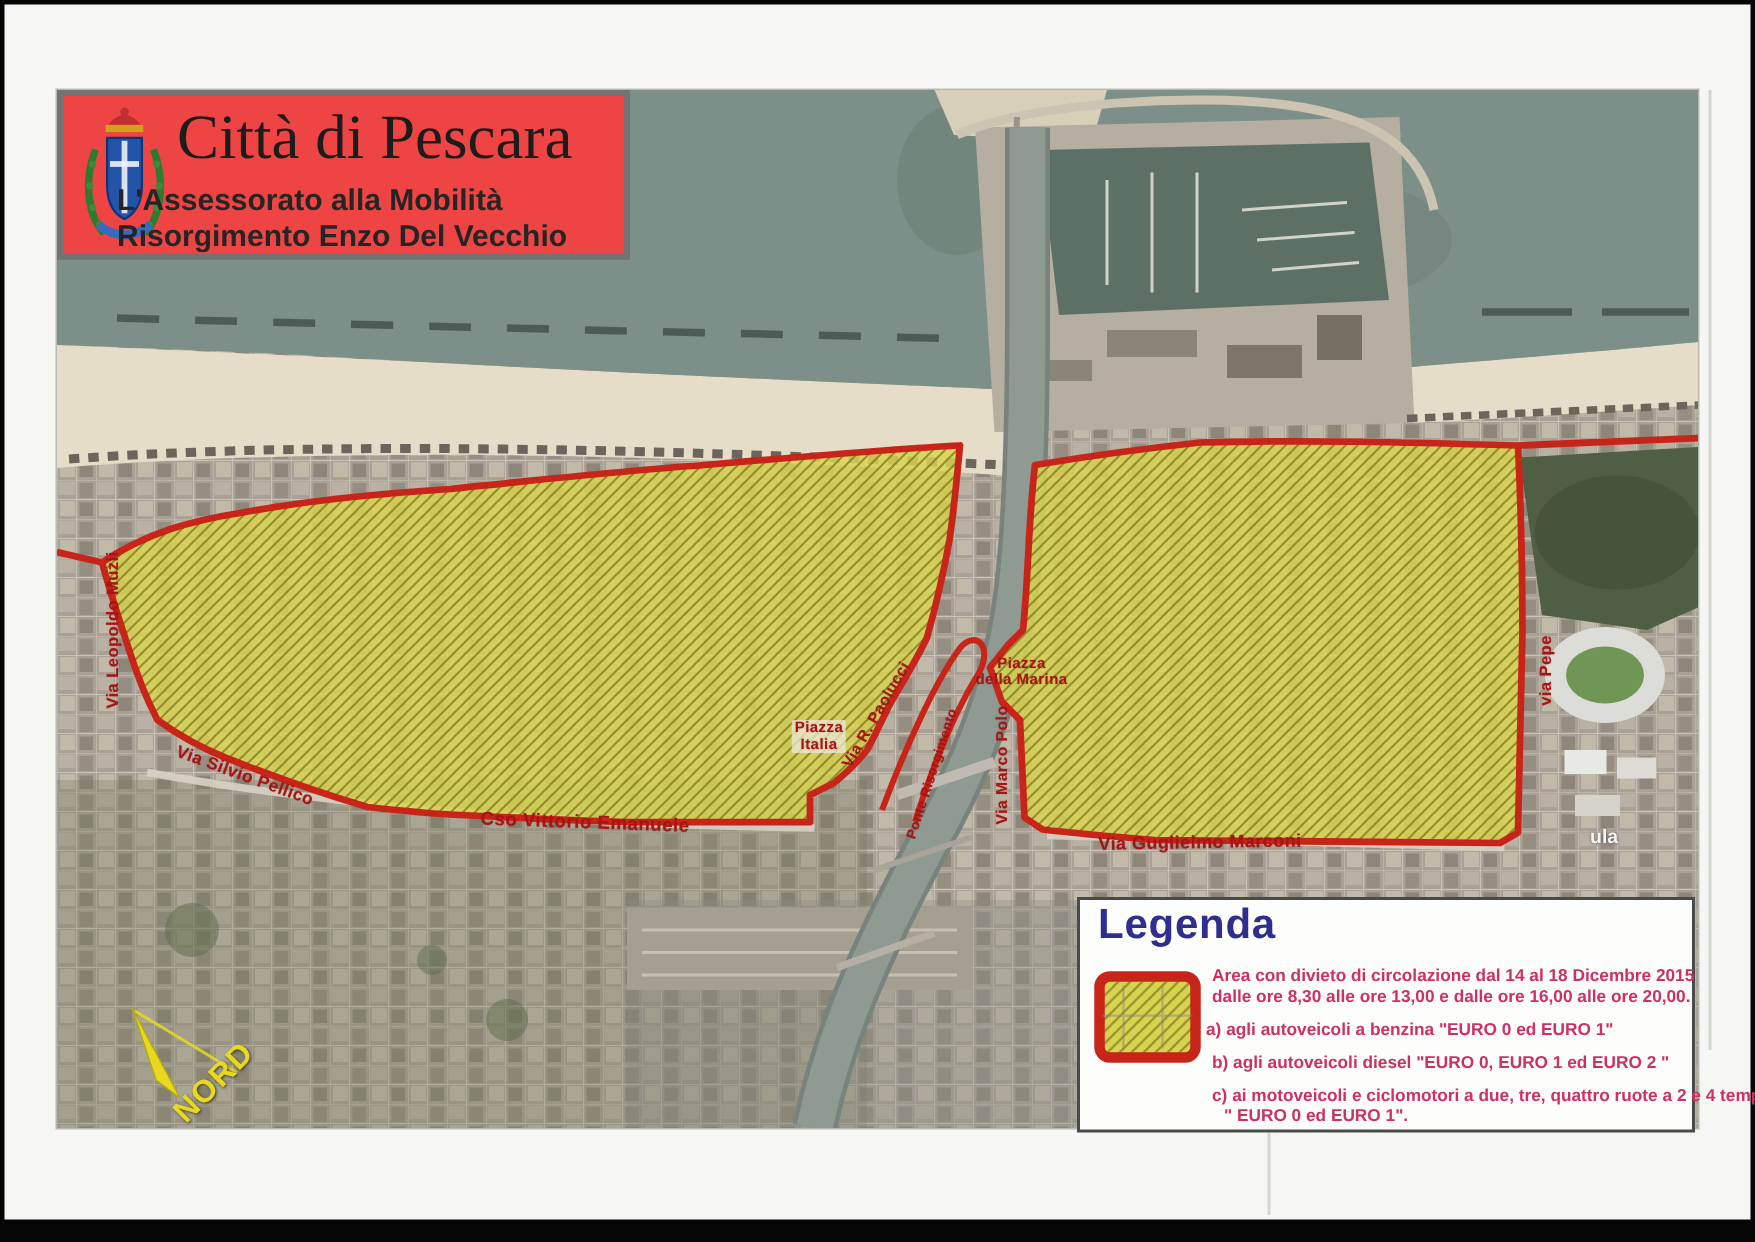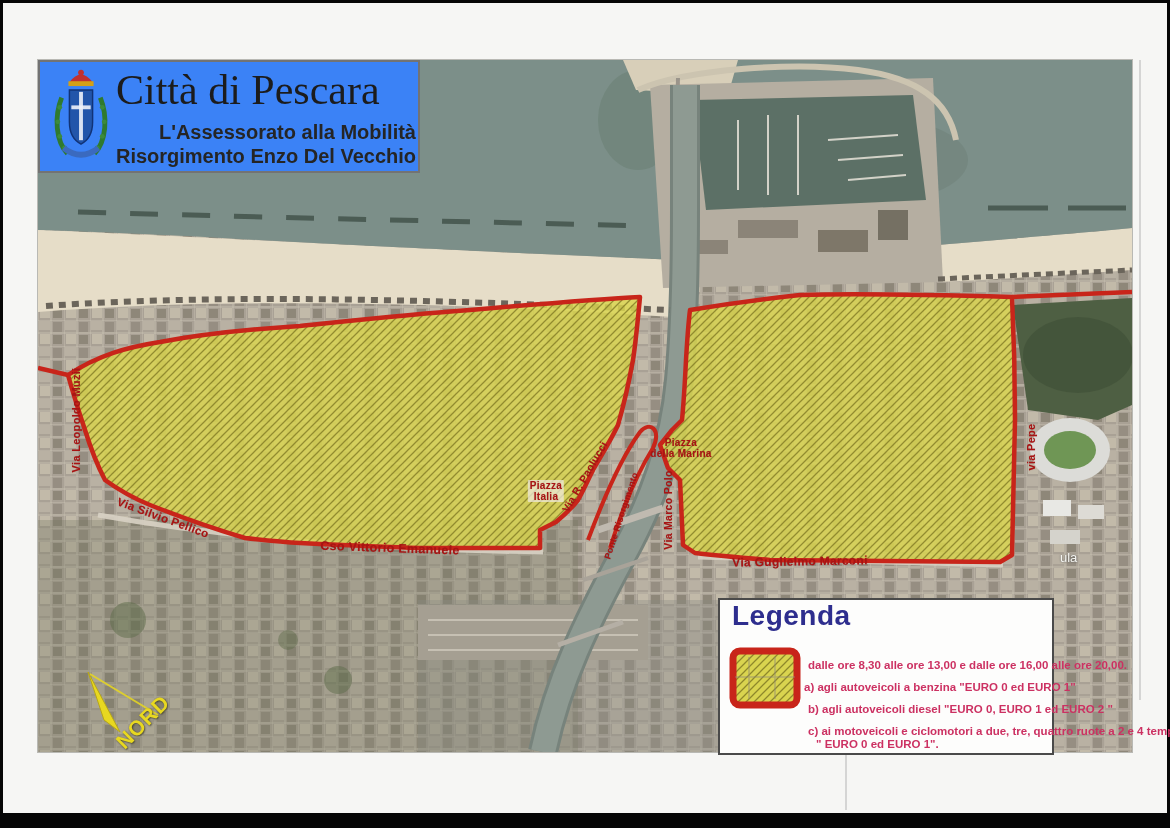--- a/index.html
+++ b/index.html
@@ -18,39 +18,39 @@
     position:absolute;z-index:4;color:var(--street-label,#a81414);
     font-weight:bold;white-space:pre-line;text-align:center;line-height:1.1;
     letter-spacing:.3px;text-shadow:0 0 1px rgba(120,20,20,.35);
   }
   .label-bg{background:rgba(238,232,218,.75);padding:0 2px;border-radius:1px;}
   .north-label{
     position:absolute;z-index:4;color:var(--north-arrow,#e8d820);
     font-weight:bold;font-size:21px;letter-spacing:1px;
     text-shadow:0 1px 2px rgba(40,40,20,.8);
   }
-  .partial-label{position:absolute;z-index:4;color:#f4f4f0;font-weight:normal;font-size:13px;text-shadow:0 0 2px #555;}
+  .partial-label{position:absolute;z-index:4;color:#f4f4f0;font-weight:bold;font-size:13px;text-shadow:0 0 2px #555;}
 
   
   .header-box{
     position:absolute;left:38px;top:60px;width:382px;height:113px;z-index:6;
-    background:#3b82f6;border:2px solid #737373;box-sizing:border-box;text-decoration:underline;
+    background:#ef4444;border:4px solid #737373;box-sizing:border-box;text-decoration:underline;
   }
   .coat{position:absolute;left:12px;top:5px;width:58px;height:100px;}
   .header-title{
     position:absolute;left:76px;top:4px;width:300px;
     font-family:"Liberation Serif","DejaVu Serif",serif;
     font-size:42px;color:#1c1c1c;white-space:nowrap;
   }
-  .header-sub{position:absolute;left:36px;right:2px;top:58px;text-align:right;color:#252525;}
+  .header-sub{position:absolute;left:36px;right:2px;top:58px;text-align:left;color:#252525;}
   .header-sub div{font-size:20px;font-weight:bold;line-height:24px;}
 
   
   .legend-box{
-    position:absolute;left:718px;top:598px;width:336px;height:157px;z-index:6;
+    position:absolute;left:718px;top:598px;width:412px;height:157px;z-index:6;
     background:#fdfdfc;border:2px solid #4a4a4a;box-sizing:border-box;
   }
   .legend-title{
     position:absolute;left:12px;top:0px;
     font-size:28px;font-weight:bold;color:var(--legend-title,#2e2e8e);letter-spacing:.5px;
   }
   .legend-swatch{position:absolute;left:9px;top:47px;width:72px;height:62px;}
   .legend-text{
     position:absolute;color:var(--legend-text,#cc3162);
     font-size:11.5px;font-weight:bold;line-height:14px;white-space:nowrap;
@@ -209,20 +209,21 @@
     <defs>
       <pattern id="hatch2" width="8" height="8" patternUnits="userSpaceOnUse">
         <rect width="8" height="8" style="fill:var(--restricted-zone-fill,#d9d44f)"></rect>
         <path d="M-2,2 L2,-2 M0,8 L8,0 M6,10 L10,6" style="stroke:var(--restricted-zone-hatch,#7c7520)" stroke-width="1.3" opacity="0.8"></path>
       </pattern>
     </defs>
     <rect x="4" y="4" width="64" height="54" rx="7" fill="url(#hatch2)" style="stroke:var(--zone-border,#c8251a)" stroke-width="7"></rect>
     <path d="M20,10 V52 M46,10 V52 M6,30 H66" stroke="#8e8779" stroke-width="1.5" opacity="0.5"></path>
   </svg>
 
+  <div class="legend-text" style="left:88px;top:44px;">Area con divieto di circolazione dal 14 al 18 Dicembre 2015</div>
   <div class="legend-text" style="left:88px;top:58px;">dalle ore 8,30 alle ore 13,00 e dalle ore 16,00 alle ore 20,00.</div>
   <div class="legend-text" style="left:84px;top:80px;">a) agli autoveicoli a benzina "EURO 0 ed EURO 1"</div>
   <div class="legend-text" style="left:88px;top:102px;">b) agli autoveicoli diesel "EURO 0, EURO 1 ed EURO 2 "</div>
   <div class="legend-text" style="left:88px;top:124px;">c) ai motoveicoli e ciclomotori a due, tre, quattro ruote a 2 e 4 tempi</div>
   <div class="legend-text" style="left:96px;top:137px;">" EURO 0 ed EURO 1".</div>
 </div>
 
 <div class="fold-line" style="left:845px;top:600px;height:210px;"></div>
 <div class="fold-line" style="left:1139px;top:60px;height:640px;"></div>
 

